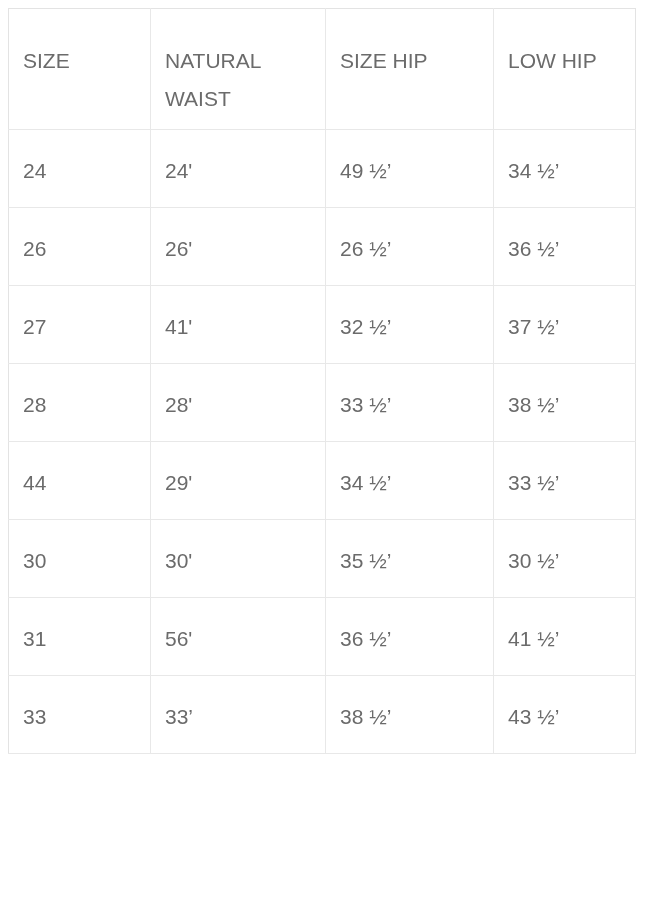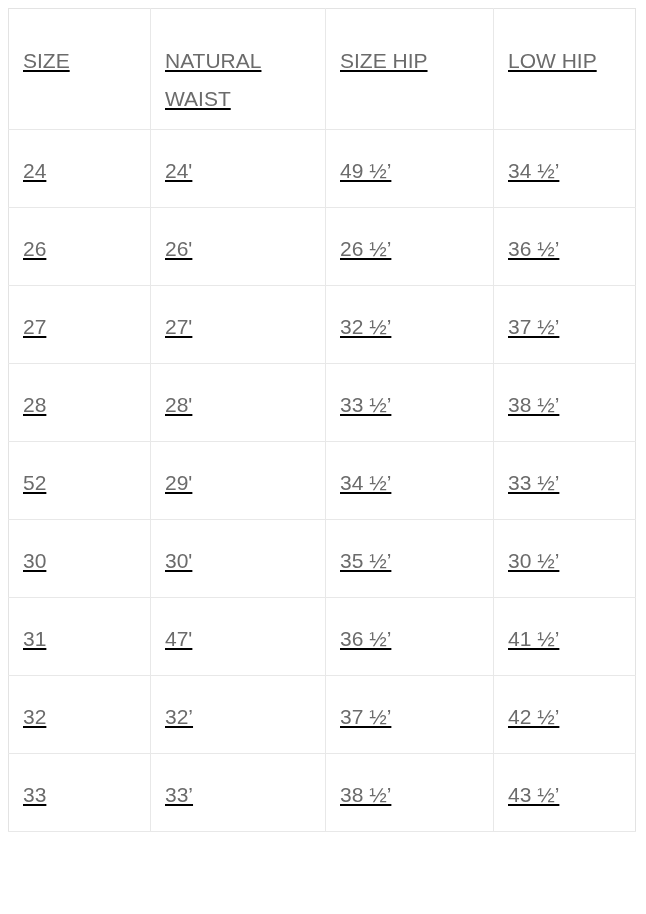--- a/index.html
+++ b/index.html
@@ -21,21 +21,20 @@
     width: 627px;
   }
 
   table.size-chart {
     border-collapse: collapse;
     table-layout: fixed;
     width: 627px;
     border-top: 1px solid #e3e3e3;
     border-left: 1px solid #e3e3e3;
     border-right: 1px solid #e3e3e3;
-    text-decoration: underline;
   }
 
   table.size-chart col.c-size   { width: 142px; }
   table.size-chart col.c-waist  { width: 175px; }
   table.size-chart col.c-high   { width: 168px; }
   table.size-chart col.c-low    { width: 142px; }
 
   table.size-chart th,
   table.size-chart td {
     border-right: 1px solid #e8e8e8;
@@ -102,53 +101,47 @@
           <td>34 ½’</td>
         </tr>
         <tr>
           <td>26</td>
           <td>26'</td>
           <td>26 ½’</td>
           <td>36 ½’</td>
         </tr>
         <tr>
           <td>27</td>
-          <td>27'</td>
+          <td>41'</td>
           <td>32 ½’</td>
           <td>37 ½’</td>
         </tr>
         <tr>
           <td>28</td>
           <td>28'</td>
           <td>33 ½’</td>
           <td>38 ½’</td>
         </tr>
         <tr>
-          <td>52</td>
+          <td>44</td>
           <td>29'</td>
           <td>34 ½’</td>
           <td>33 ½’</td>
         </tr>
         <tr>
           <td>30</td>
           <td>30'</td>
           <td>35 ½’</td>
           <td>30 ½’</td>
         </tr>
         <tr>
           <td>31</td>
-          <td>47'</td>
+          <td>56'</td>
           <td>36 ½’</td>
           <td>41 ½’</td>
-        </tr>
-        <tr>
-          <td>32</td>
-          <td>32’</td>
-          <td>37 ½’</td>
-          <td>42 ½’</td>
         </tr>
         <tr>
           <td>33</td>
           <td>33’</td>
           <td>38 ½’</td>
           <td>43 ½’</td>
         </tr>
       </tbody>
   </table>
 </div>

